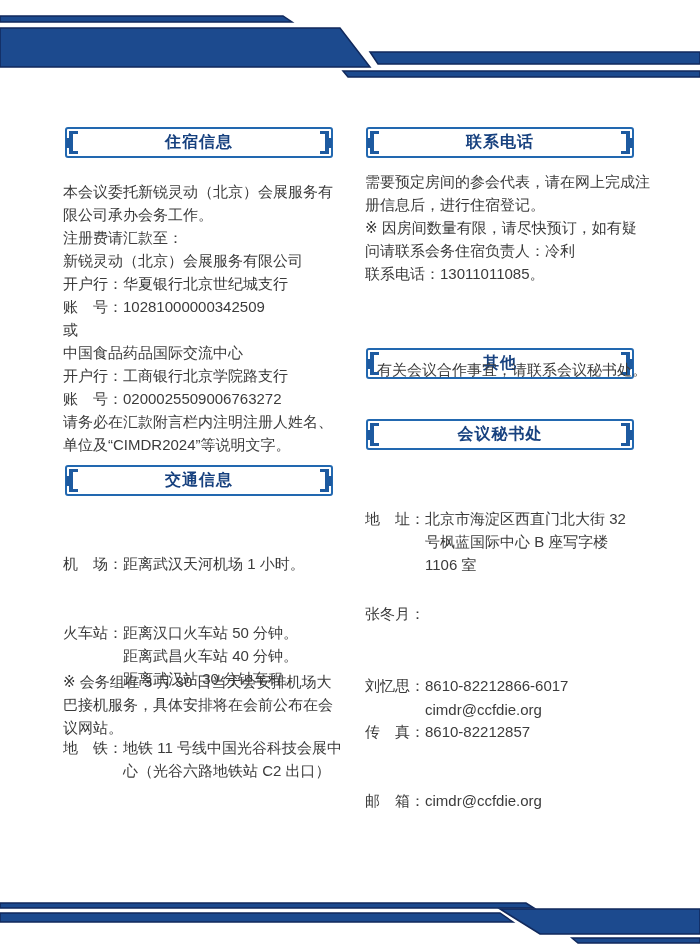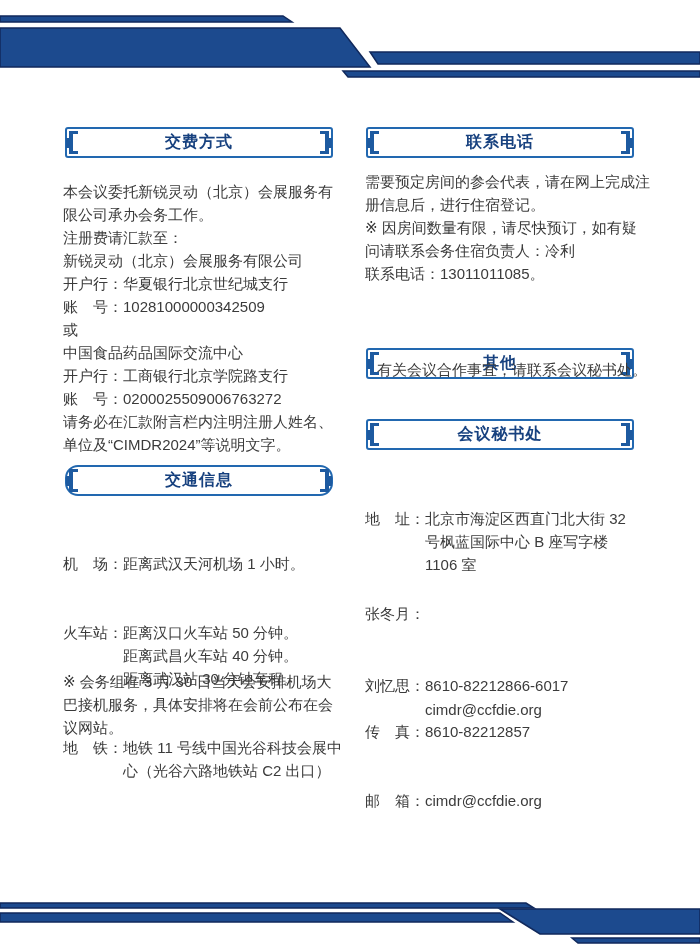--- a/index.html
+++ b/index.html
@@ -48,37 +48,37 @@
   <svg class="decor bottom" viewBox="0 0 700 60" aria-hidden="true">
     <polygon points="0,13 526,13 534,18 0,18" fill="#1c4a8e" stroke="#11295c" stroke-width="1.5"></polygon>
     <polygon points="0,23 500,23 513,32 0,32" fill="#1c4a8e" stroke="#11295c" stroke-width="1.5"></polygon>
     <polygon points="500,19 700,19 700,44 540,44" fill="#1c4a8e" stroke="#11295c" stroke-width="1.5"></polygon>
     <polygon points="572,48 700,48 700,53 578,53" fill="#1c4a8e" stroke="#11295c" stroke-width="1.5"></polygon>
   </svg>
 
   <div class="frame" style="left:65px; top:127px;">
     <span class="bk bl"></span>
     <span class="bk br"></span>
-    <span class="frame-title">交费方式</span>
+    <span class="frame-title">住宿信息</span>
   </div>
 
   <div class="blk" style="left:63px; top:180px;">本会议委托新锐灵动（北京）会展服务有
 限公司承办会务工作。
 注册费请汇款至：
 新锐灵动（北京）会展服务有限公司
 开户行：华夏银行北京世纪城支行
 账　号：10281000000342509
 或
 中国食品药品国际交流中心
 开户行：工商银行北京学院路支行
 账　号：0200025509006763272
 请务必在汇款附言栏内注明注册人姓名、
 单位及“CIMDR2024”等说明文字。</div>
 
-  <div class="frame" style="left:65px; top:465px;border-radius:13px;">
+  <div class="frame" style="left:65px; top:465px;">
     <span class="bk bl"></span>
     <span class="bk br"></span>
     <span class="frame-title">交通信息</span>
   </div>
 
   <div class="blk" style="left:63px; top:506px; width:300px;">
     <div class="row">
       <span class="lbl">机　场：</span>
       <span class="val">距离武汉天河机场 1 小时。</span>
     </div>

